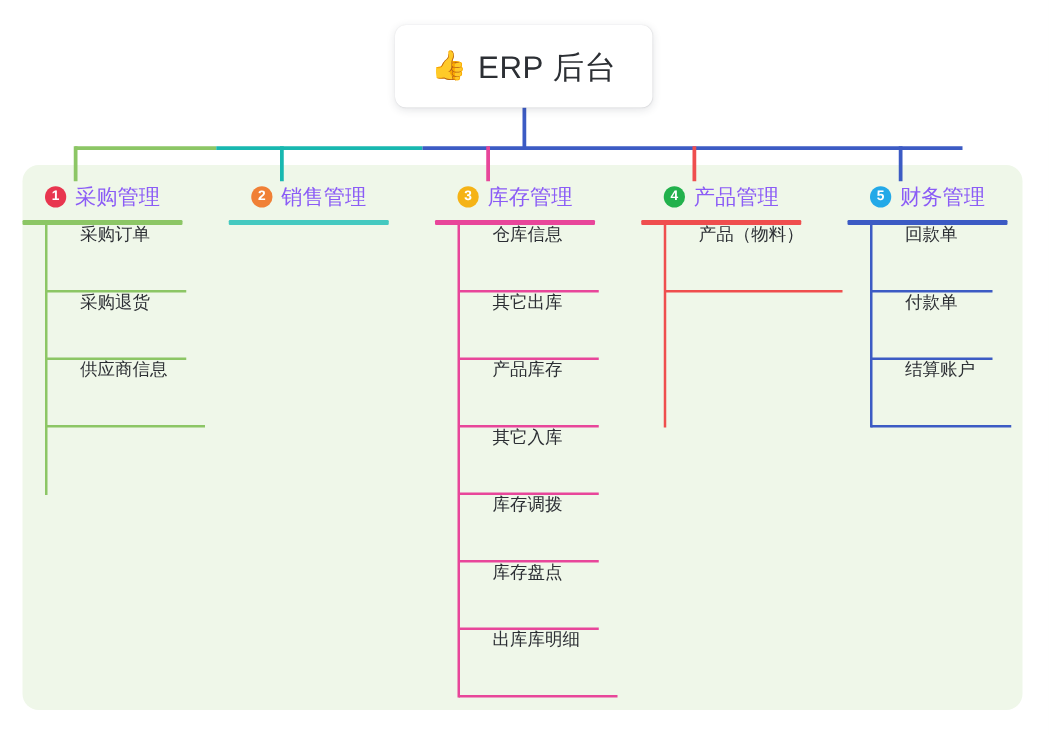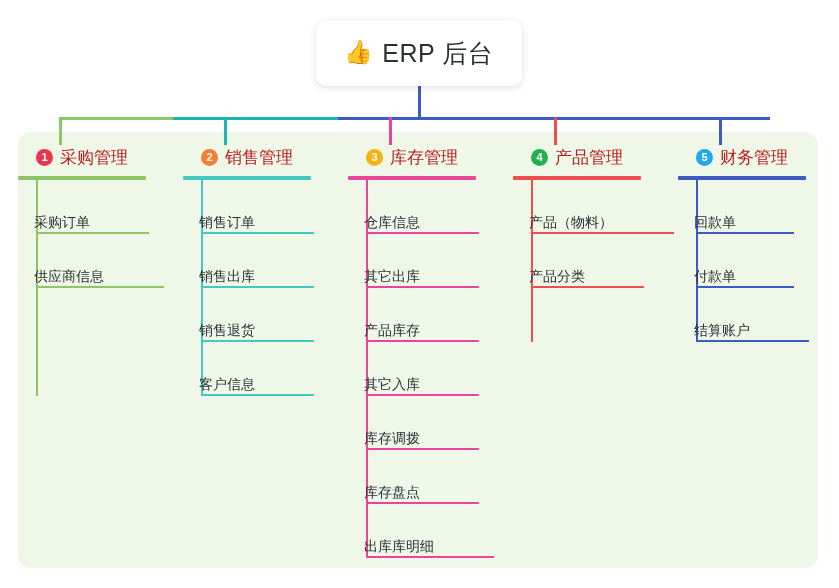--- a/index.html
+++ b/index.html
@@ -85,21 +85,21 @@
     border-radius: 50%;
     color: #ffffff;
     font-size: 11px;
     line-height: 17px;
     text-align: center;
     font-weight: bold;
     flex: 0 0 auto;
   }
   .col-title {
     font-size: 17px;
-    color: #b91c1c;
+    color: #8b5cf6;
     white-space: nowrap;
   }
   .head-rule {
     height: 4px;
     border-radius: 1px;
     margin-top: 6px;
   }
   .leaves {
     position: relative;
     margin-top: 0px;
@@ -107,23 +107,22 @@
   .spine {
     position: absolute;
     left: 18px;
     top: 0;
     width: 2px;
   }
   .leaf {
     position: relative;
     height: 54px;
     box-sizing: border-box;
-    padding-left: 16px;
+    padding-left: 46px;
     display: flex;
-    align-items: flex-end;
   }
   .leaf-label {
     font-size: 14px;
     color: #2c2f34;
     white-space: nowrap;
     padding-bottom: 5px;
     line-height: 1;
   }
   .leaf-rule {
     position: absolute;
@@ -161,50 +160,35 @@
         <span class="col-title">采购管理</span>
       </div>
       <div class="head-rule" style="background: rgb(140, 198, 101); width: 128px;"></div>
       <div class="leaves">
         <div class="spine" style="background: rgb(140, 198, 101); height: 216px;"></div>
         <div class="leaf">
           <span class="leaf-label">采购订单</span>
           <div class="leaf-rule" style="background: rgb(140, 198, 101); width: 112px;"></div>
         </div>
         <div class="leaf">
+          <span class="leaf-label">采购退货</span>
+          <div class="leaf-rule" style="background: rgb(140, 198, 101); width: 112px;"></div>
+        </div>
+        <div class="leaf">
           <span class="leaf-label">供应商信息</span>
           <div class="leaf-rule" style="background: rgb(140, 198, 101); width: 127px;"></div>
         </div>
       </div>
     </div>
     <div class="column" style="left: 183px; width: 165px;">
       <div class="col-head">
         <span class="badge" style="background: rgb(240, 128, 54);">2</span>
         <span class="col-title">销售管理</span>
       </div>
       <div class="head-rule" style="background: rgb(68, 201, 192); width: 128px;"></div>
-      <div class="leaves">
-        <div class="spine" style="background: rgb(68, 201, 192); height: 216px;"></div>
-        <div class="leaf">
-          <span class="leaf-label">销售订单</span>
-          <div class="leaf-rule" style="background: rgb(68, 201, 192); width: 112px;"></div>
-        </div>
-        <div class="leaf">
-          <span class="leaf-label">销售出库</span>
-          <div class="leaf-rule" style="background: rgb(68, 201, 192); width: 112px;"></div>
-        </div>
-        <div class="leaf">
-          <span class="leaf-label">销售退货</span>
-          <div class="leaf-rule" style="background: rgb(68, 201, 192); width: 112px;"></div>
-        </div>
-        <div class="leaf">
-          <span class="leaf-label">客户信息</span>
-          <div class="leaf-rule" style="background: rgb(68, 201, 192); width: 112px;"></div>
-        </div>
-      </div>
     </div>
     <div class="column" style="left: 348px; width: 165px;">
       <div class="col-head">
         <span class="badge" style="background: rgb(245, 179, 22);">3</span>
         <span class="col-title">库存管理</span>
       </div>
       <div class="head-rule" style="background: rgb(232, 70, 154); width: 128px;"></div>
       <div class="leaves">
         <div class="spine" style="background: rgb(232, 70, 154); height: 378px;"></div>
         <div class="leaf">
@@ -242,24 +226,20 @@
         <span class="badge" style="background: rgb(34, 177, 76);">4</span>
         <span class="col-title">产品管理</span>
       </div>
       <div class="head-rule" style="background: rgb(239, 78, 78); width: 128px;"></div>
       <div class="leaves">
         <div class="spine" style="background: rgb(239, 78, 78); height: 162px;"></div>
         <div class="leaf">
           <span class="leaf-label">产品（物料）</span>
           <div class="leaf-rule" style="background: rgb(239, 78, 78); width: 142px;"></div>
         </div>
-        <div class="leaf">
-          <span class="leaf-label">产品分类</span>
-          <div class="leaf-rule" style="background: rgb(239, 78, 78); width: 112px;"></div>
-        </div>
       </div>
     </div>
     <div class="column" style="left: 678px; width: 165px;">
       <div class="col-head">
         <span class="badge" style="background: rgb(35, 169, 232);">5</span>
         <span class="col-title">财务管理</span>
       </div>
       <div class="head-rule" style="background: rgb(60, 91, 196); width: 128px;"></div>
       <div class="leaves">
         <div class="spine" style="background: rgb(60, 91, 196); height: 162px;"></div>

